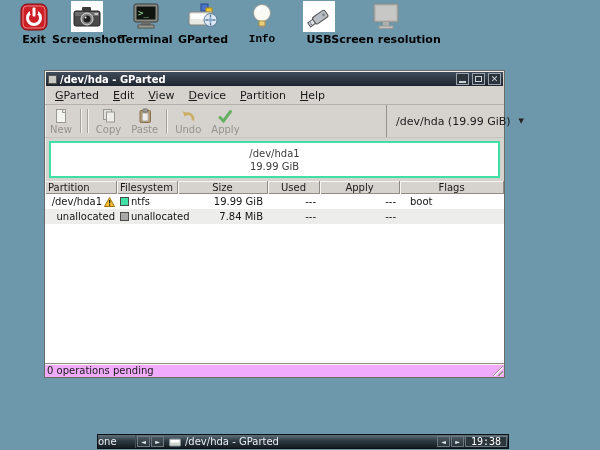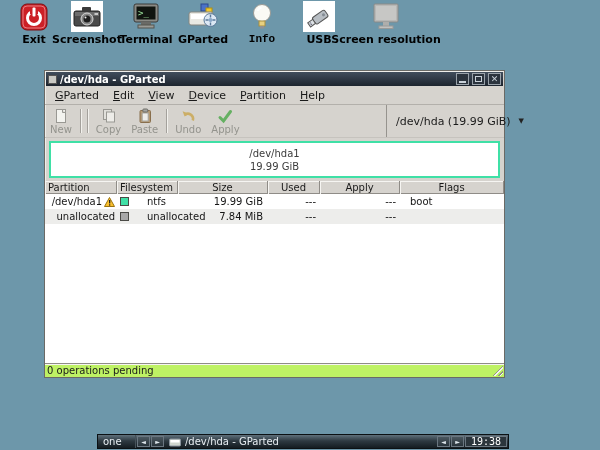--- a/index.html
+++ b/index.html
@@ -58,41 +58,41 @@
         box-shadow:inset 1px 1px 0 #f6f5f2, inset 0 -1px 0 #8f8c87;
         display:flex; align-items:center; line-height:12px; }
   .trow { display:flex; height:15px; flex:none; align-items:stretch; font-size:10px; color:#151515; }
   .trow.alt { background:#ededeb; }
   .td { display:flex; align-items:center; }
   .c0 { width:72px; } .c1 { width:61px; } .c2 { width:90px; }
   .c3 { width:52px; } .c4 { width:80px; } .c5 { flex:1; }
   .th.c0,.th.c1 { padding-left:3px; }
   .th.c2,.th.c3,.th.c4,.th.c5 { justify-content:center; }
   .td.c0 { justify-content:flex-end; gap:2px; padding-right:2px; }
-  .td.c1 { padding-left:3px; gap:18px; }
+  .td.c1 { padding-left:3px; gap:2px; }
   .td.c2 { justify-content:flex-end; padding-right:5px; }
   .td.c3,.td.c4 { justify-content:flex-end; padding-right:4px; }
   .td.c5 { padding-left:10px; }
   .sw { width:9px; height:9px; border:1px solid #4a4a46; flex:none; }
   .sw-ntfs { background:#3fe0a6; }
   .sw-un { background:#a8a8a8; }
 
-  .statusbar { height:14px; flex:none; background:#bef264; border-top:1px solid #8f8c87;
+  .statusbar { height:14px; flex:none; background:#f0abfc; border-top:1px solid #8f8c87;
                box-shadow:inset 0 1px 0 #f6f5f2; position:relative;
                display:flex; align-items:center; padding-left:2px; font-size:10px; color:#1a1a1a; }
   .grip { position:absolute; right:1px; bottom:1px; width:11px; height:11px;
           background:repeating-linear-gradient(135deg,#94918a 0 1px,#f4f3ef 1px 2px,transparent 2px 4px);
           clip-path:polygon(100% 0,100% 100%,0 100%); }
 
   
   #taskbar { position:absolute; left:97px; top:434px; width:412px; height:15px;
              background:linear-gradient(180deg,#5f707b 0%,#2e3a42 45%,#141c21 100%);
              border:1px solid #0b1114; display:flex; align-items:stretch;
              color:#e8eef2; font-size:10px; }
-  .ws { width:38px; display:flex; align-items:center; padding-left:5px;
+  .ws { width:38px; display:flex; align-items:center; 
         border-right:1px solid #46525a; }
   .pbtn { width:13px; margin:1px 0 1px 1px; background:linear-gradient(#4a575f,#29333a);
           border:1px solid #6a7680; display:flex; align-items:center; justify-content:center;
           font-size:6px; color:#dfe7ec; flex:none; }
   .task { flex:1; display:flex; align-items:center; gap:4px; padding-left:5px; overflow:hidden; }
   .task-label { white-space:nowrap; }
   .clock { width:42px; margin:1px; border:1px solid #6a7680; background:#2b353c;
            display:flex; align-items:center; justify-content:center;
            font-family:"DejaVu Sans Mono","Liberation Mono",monospace; font-size:10px; color:#fff; }
 </style>

